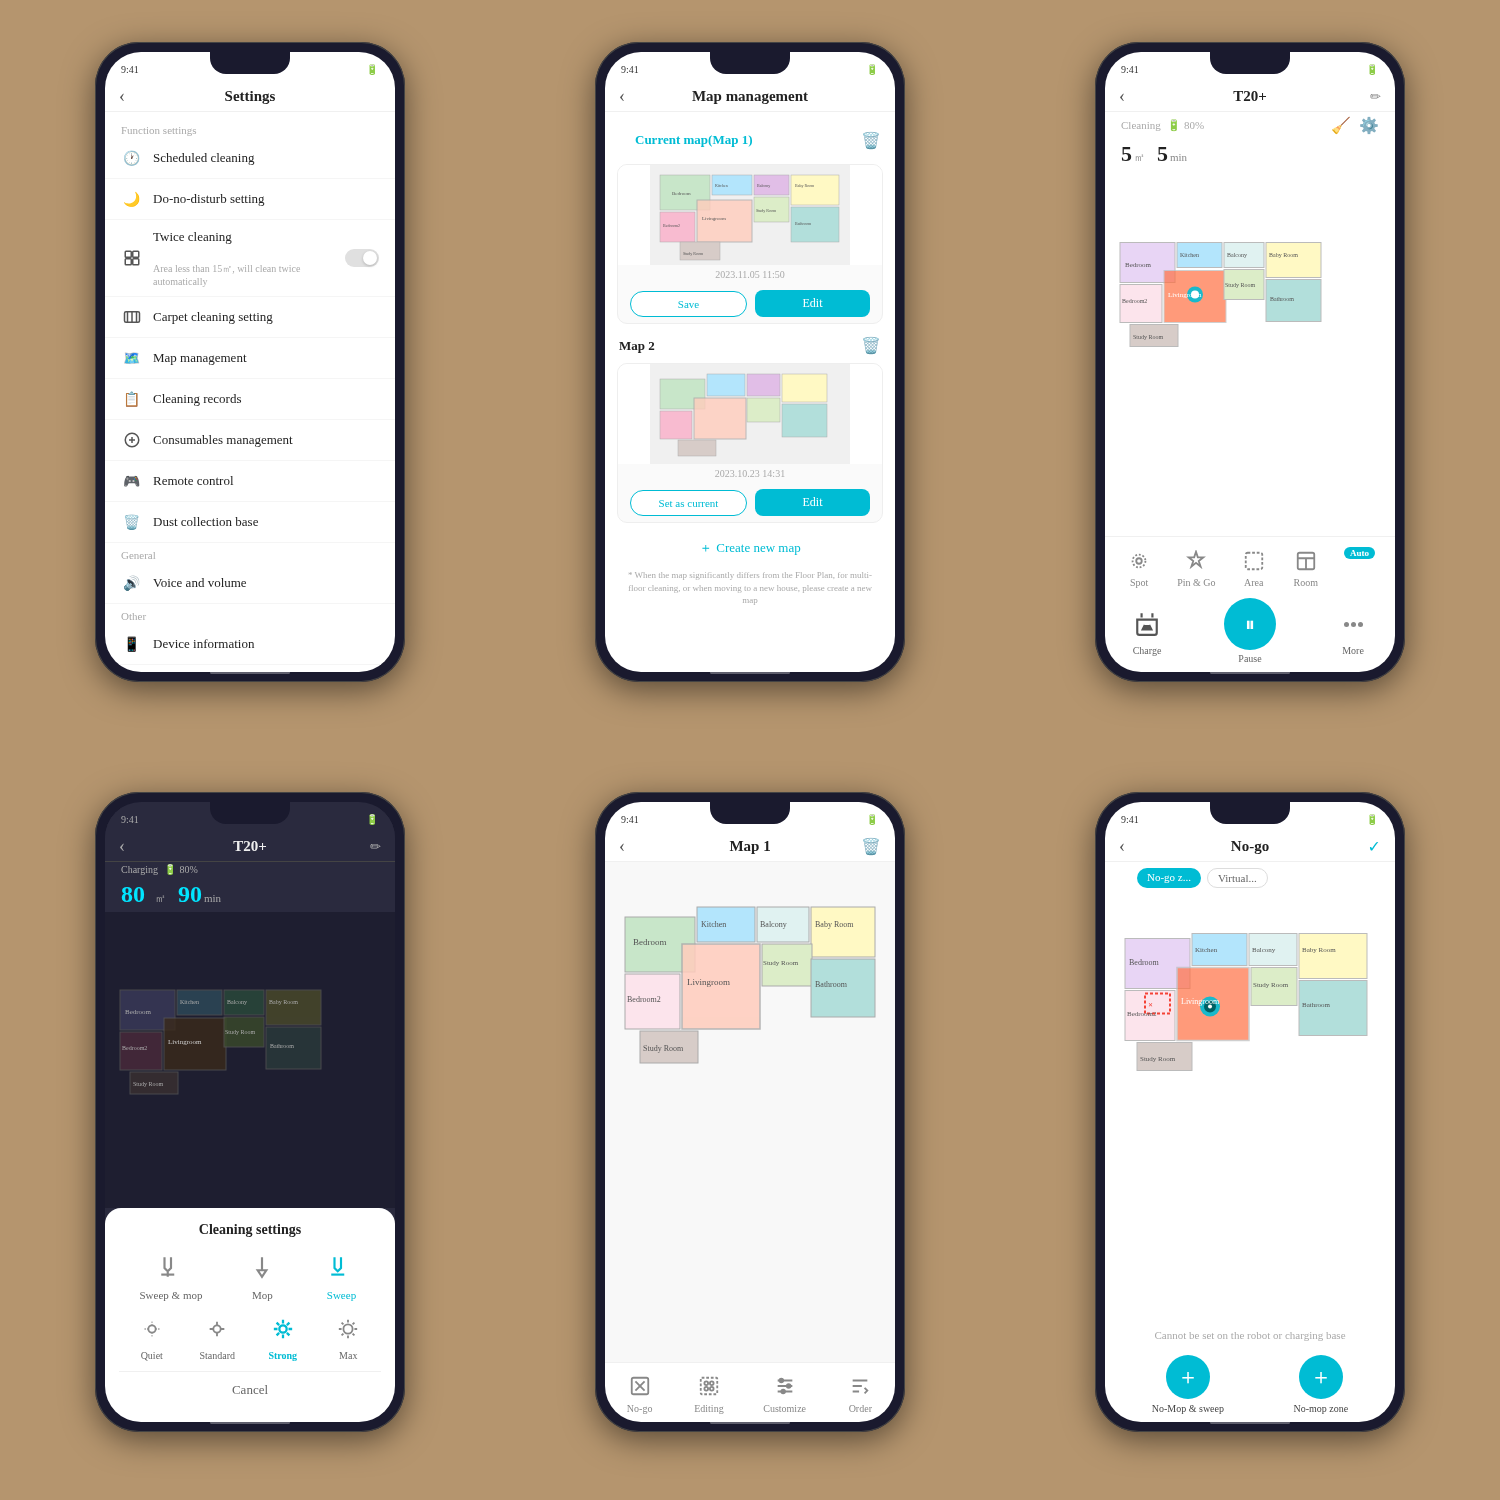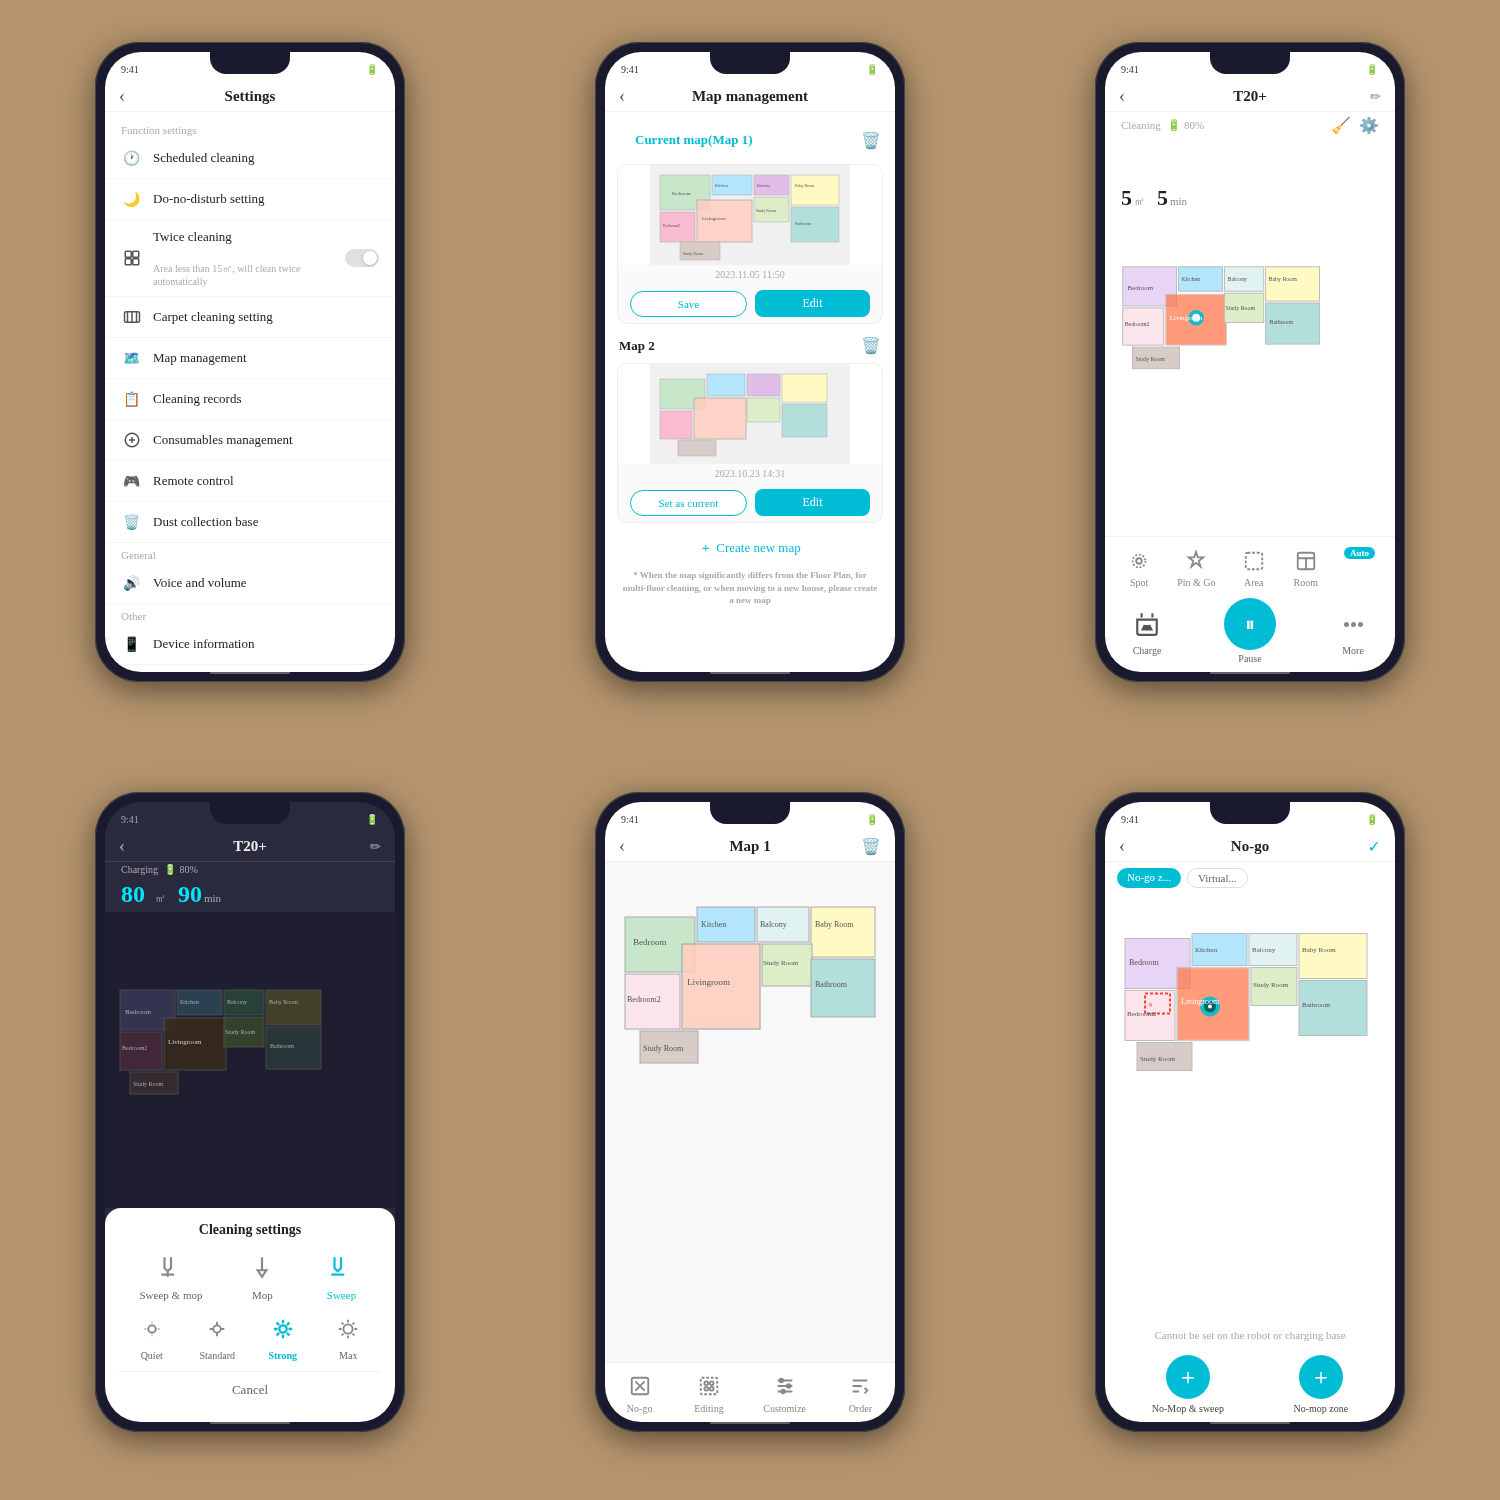--- a/index.html
+++ b/index.html
@@ -238,30 +238,28 @@
       font-weight: 500;
       gap: 4px;
       cursor: pointer;
     }
     .map-note {
       font-size: 9px;
       color: #aaa;
       padding: 0 16px 8px;
       text-align: center;
       line-height: 1.4;
-      font-weight: bold;
     }
 
     
     .robot-screen {
       flex: 1;
       display: flex;
       flex-direction: column;
       overflow: hidden;
-      gap: 44px;
     }
     .robot-status-bar {
       display: flex;
       align-items: center;
       justify-content: space-between;
       padding: 4px 16px;
     }
     .robot-stats {
       display: flex;
       gap: 12px;
@@ -535,20 +533,21 @@
       display: flex;
       gap: 6px;
       padding: 6px 12px;
     }
     .nogo-tag {
       background: #00bcd4;
       color: white;
       border-radius: 12px;
       padding: 3px 10px;
       font-size: 11px;
+      margin-left: 20px;
     }
     .nogo-tag-outline {
       background: white;
       color: #666;
       border: 1px solid #ddd;
       border-radius: 12px;
       padding: 3px 10px;
       font-size: 11px;
     }
     .nogo-map-area {

